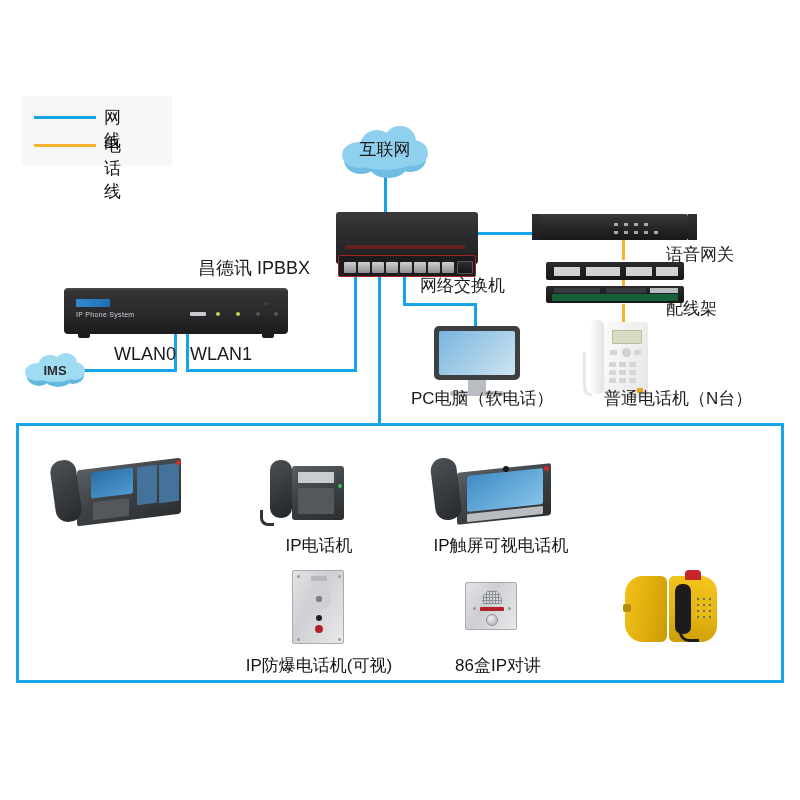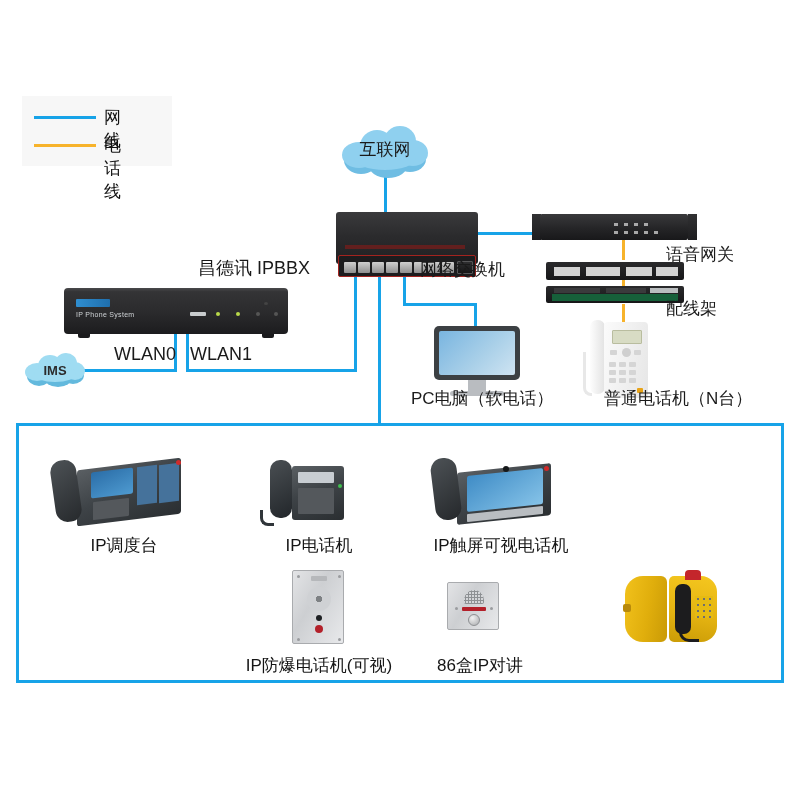--- a/index.html
+++ b/index.html
@@ -189,21 +189,21 @@
     <div class="sw-port" style="left:19px;"></div>
     <div class="sw-port" style="left:33px;"></div>
     <div class="sw-port" style="left:47px;"></div>
     <div class="sw-port" style="left:61px;"></div>
     <div class="sw-port" style="left:75px;"></div>
     <div class="sw-port" style="left:89px;"></div>
     <div class="sw-port" style="left:103px;"></div>
     <div class="sw-sfp" style="left:118px;"></div>
 
   </div>
-  <div class="lbl lbl-cn" style="left:420px; top:261px;">网络交换机</div>
+  <div class="lbl lbl-cn" style="left:420px; top:277px;">网络交换机</div>
 
   <div id="gw-ear-l"></div>
   <div id="gw-ear-r"></div>
   <div id="gw-body">
 
     <div class="gw-led" style="left:74px; top:9px;"></div>
     <div class="gw-led" style="left:84px; top:9px;"></div>
     <div class="gw-led" style="left:94px; top:9px;"></div>
     <div class="gw-led" style="left:104px; top:9px;"></div>
     <div class="gw-led" style="left:74px; top:17px;"></div>
@@ -279,21 +279,20 @@
 
     <div class="gal-item" style="left:20px; top:12px; width:170px; height:120px;">
       <div class="phone-base" style="left:38px; top:26px; width:104px; height:56px; border-radius:3px; transform:skewY(-7deg);"></div>
       <div style="position:absolute; left:14px; top:22px; width:26px; height:62px;
                   background:linear-gradient(150deg,#4d5256,#26292c); border-radius:12px; transform:rotate(-8deg);"></div>
       <div class="phone-screen" style="left:52px; top:32px; width:42px; height:26px; border-radius:2px; transform:skewY(-7deg);"></div>
       <div class="bk-col" style="left:98px; top:28px; width:20px; height:38px; transform:skewY(-7deg);"></div>
       <div class="bk-col" style="left:120px; top:26px; width:20px; height:38px; transform:skewY(-7deg);"></div>
       <div class="keypad-dot" style="left:54px; top:62px; width:36px; height:18px; transform:skewY(-7deg);"></div>
       <div style="position:absolute; left:137px; top:22px; width:5px; height:5px; background:#d02a2a; border-radius:50%;"></div>
-      <div class="gal-cap" style="top:96px;">IP调度台</div>
     </div>
 
     <div class="gal-item" style="left:392px; top:12px; width:180px; height:120px;">
       <div class="phone-base" style="left:46px; top:30px; width:94px; height:52px; border-radius:3px; transform:skewY(-6deg);"></div>
       <div style="position:absolute; left:22px; top:20px; width:26px; height:62px;
                   background:linear-gradient(150deg,#4d5256,#25282b); border-radius:12px; transform:rotate(-7deg);"></div>
       <div class="phone-screen" style="left:56px; top:34px; width:76px; height:36px; border-radius:2px; transform:skewY(-6deg);
                   background:linear-gradient(150deg,#3f8cc6,#86c3e8);"></div>
       <div style="position:absolute; left:92px; top:28px; width:6px; height:6px; background:#15181a; border-radius:50%;"></div>
       <div style="position:absolute; left:133px; top:28px; width:5px; height:5px; background:#d02a2a; border-radius:50%;"></div>
@@ -323,21 +322,21 @@
         <div style="position:absolute; left:23px; top:44px; width:6px; height:6px; background:#1d1f22; border-radius:50%;"></div>
         <div class="ic-red" style="left:22px; top:54px; width:8px; height:8px; border-radius:50%;"></div>
         <div class="ic-screw" style="left:4px;  top:4px;"></div>
         <div class="ic-screw" style="left:45px; top:4px;"></div>
         <div class="ic-screw" style="left:4px;  top:67px;"></div>
         <div class="ic-screw" style="left:45px; top:67px;"></div>
       </div>
       <div class="gal-cap" style="top:88px;">IP防爆电话机(可视)</div>
     </div>
 
-    <div class="gal-item" style="left:376px; top:140px; width:170px; height:112px;">
+    <div class="gal-item" style="left:394px; top:140px; width:170px; height:112px;">
       <div class="ic-panel" style="left:52px; top:16px; width:52px; height:48px;">
         <div style="position:absolute; left:16px; top:7px; width:20px; height:14px; border-radius:10px 10px 2px 2px;
                     background:radial-gradient(circle, #8d9093 1px, #d4d6d9 1.4px); background-size:3px 3px;"></div>
         <div class="ic-red" style="left:14px; top:24px; width:24px; height:4px; border-radius:1px;"></div>
         <div class="ic-btn" style="left:20px; top:31px; width:12px; height:12px;"></div>
         <div class="ic-screw" style="left:7px;  top:24px;"></div>
         <div class="ic-screw" style="left:42px; top:24px;"></div>
       </div>
       <div class="gal-cap" style="top:88px;">86盒IP对讲</div>
     </div>

